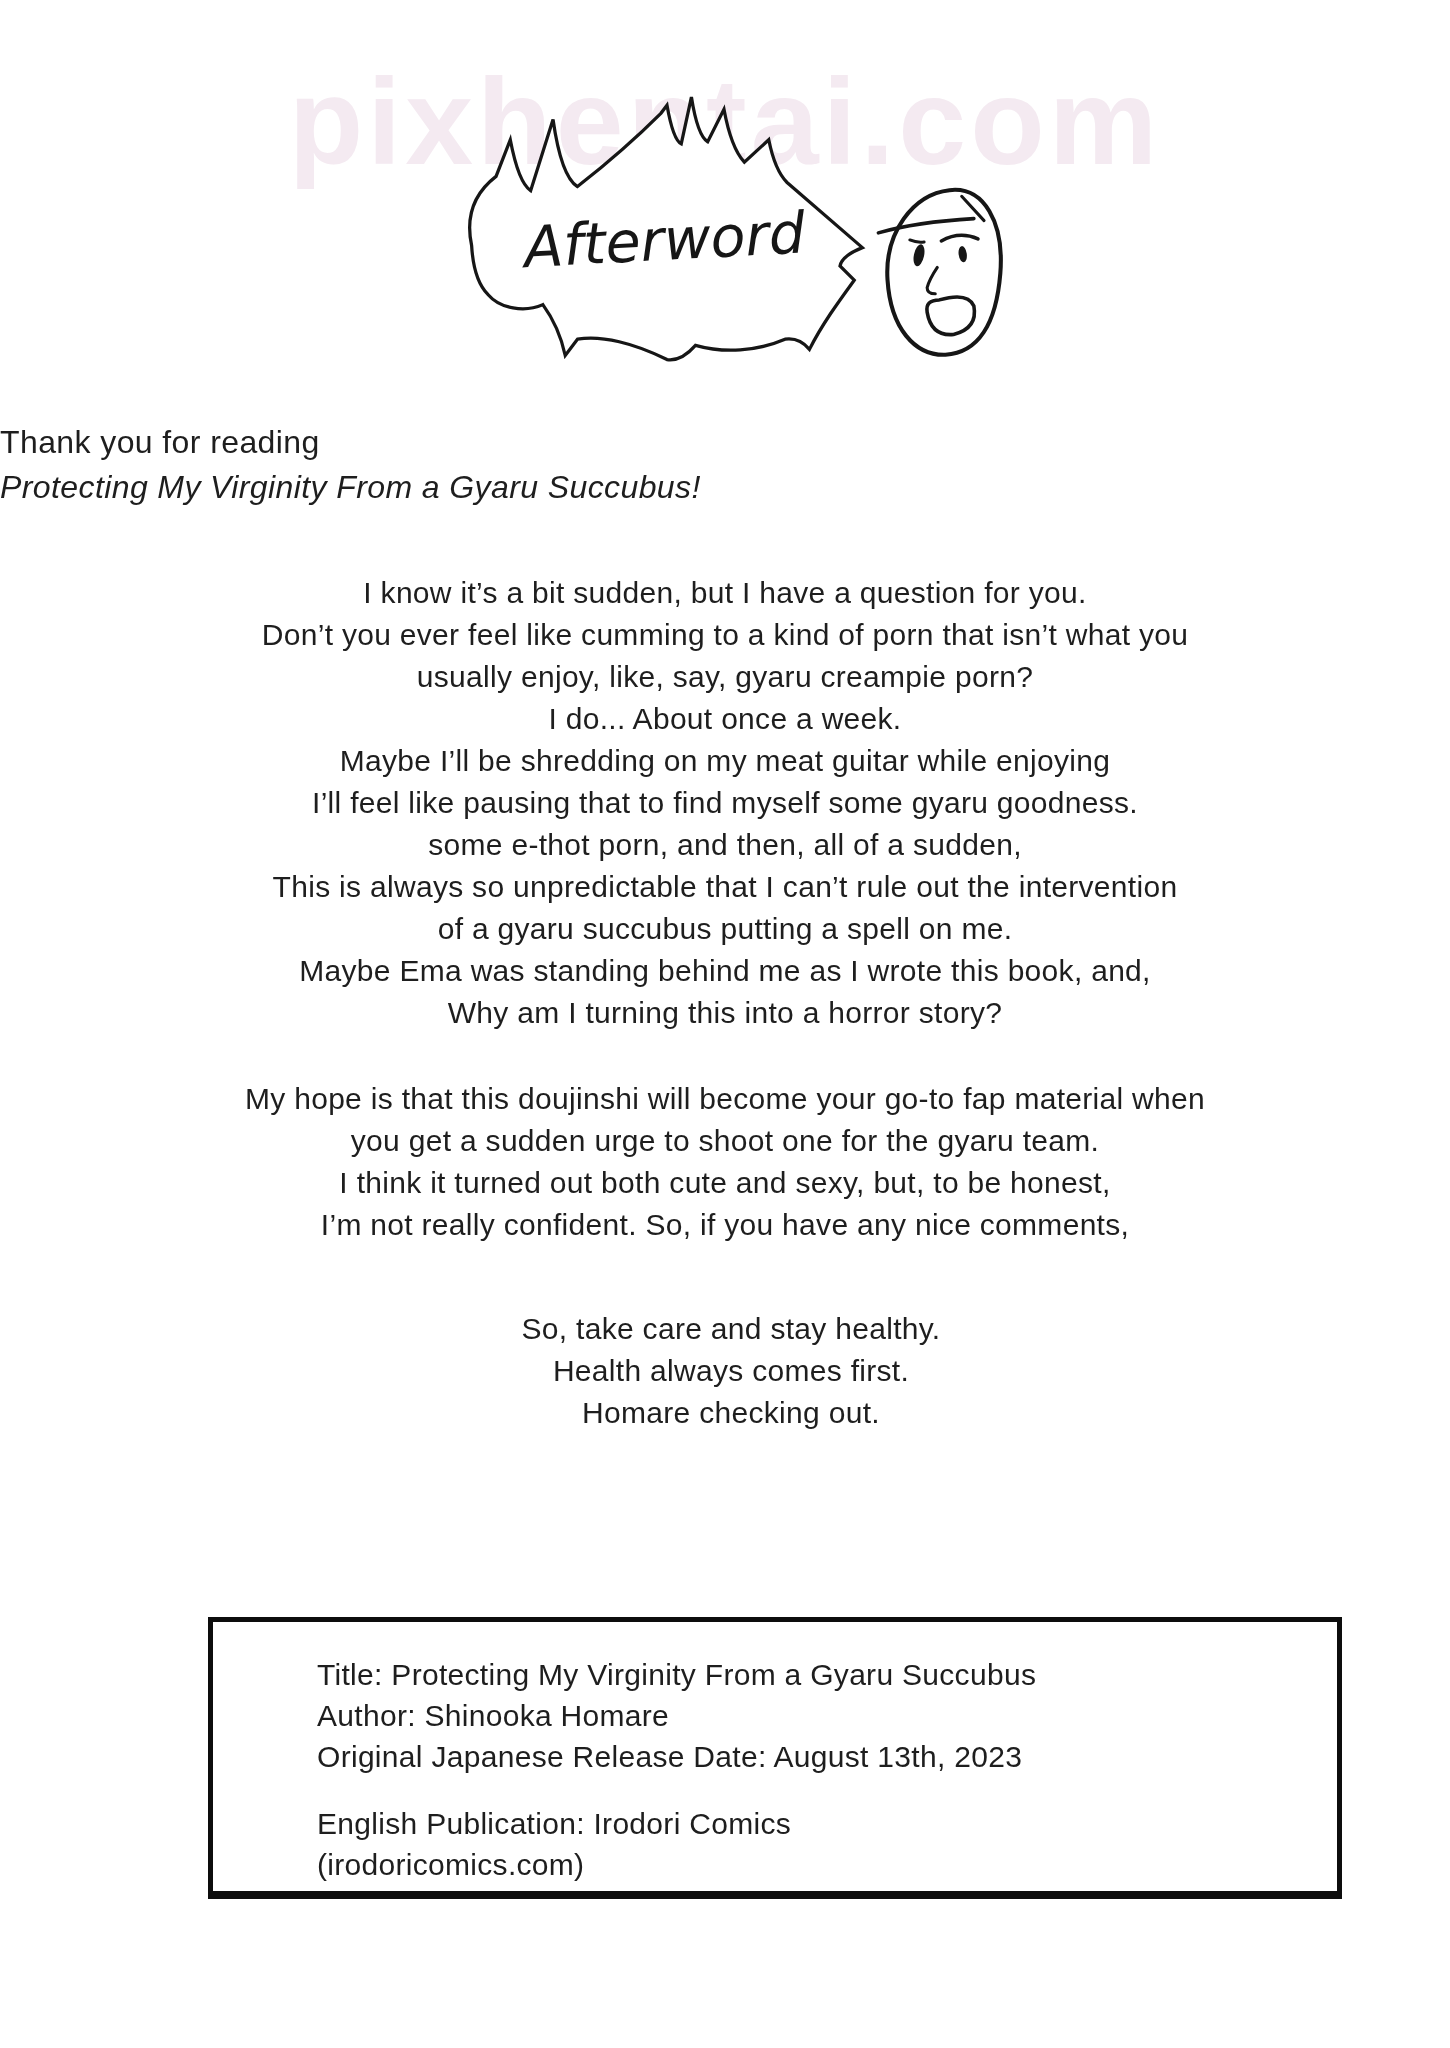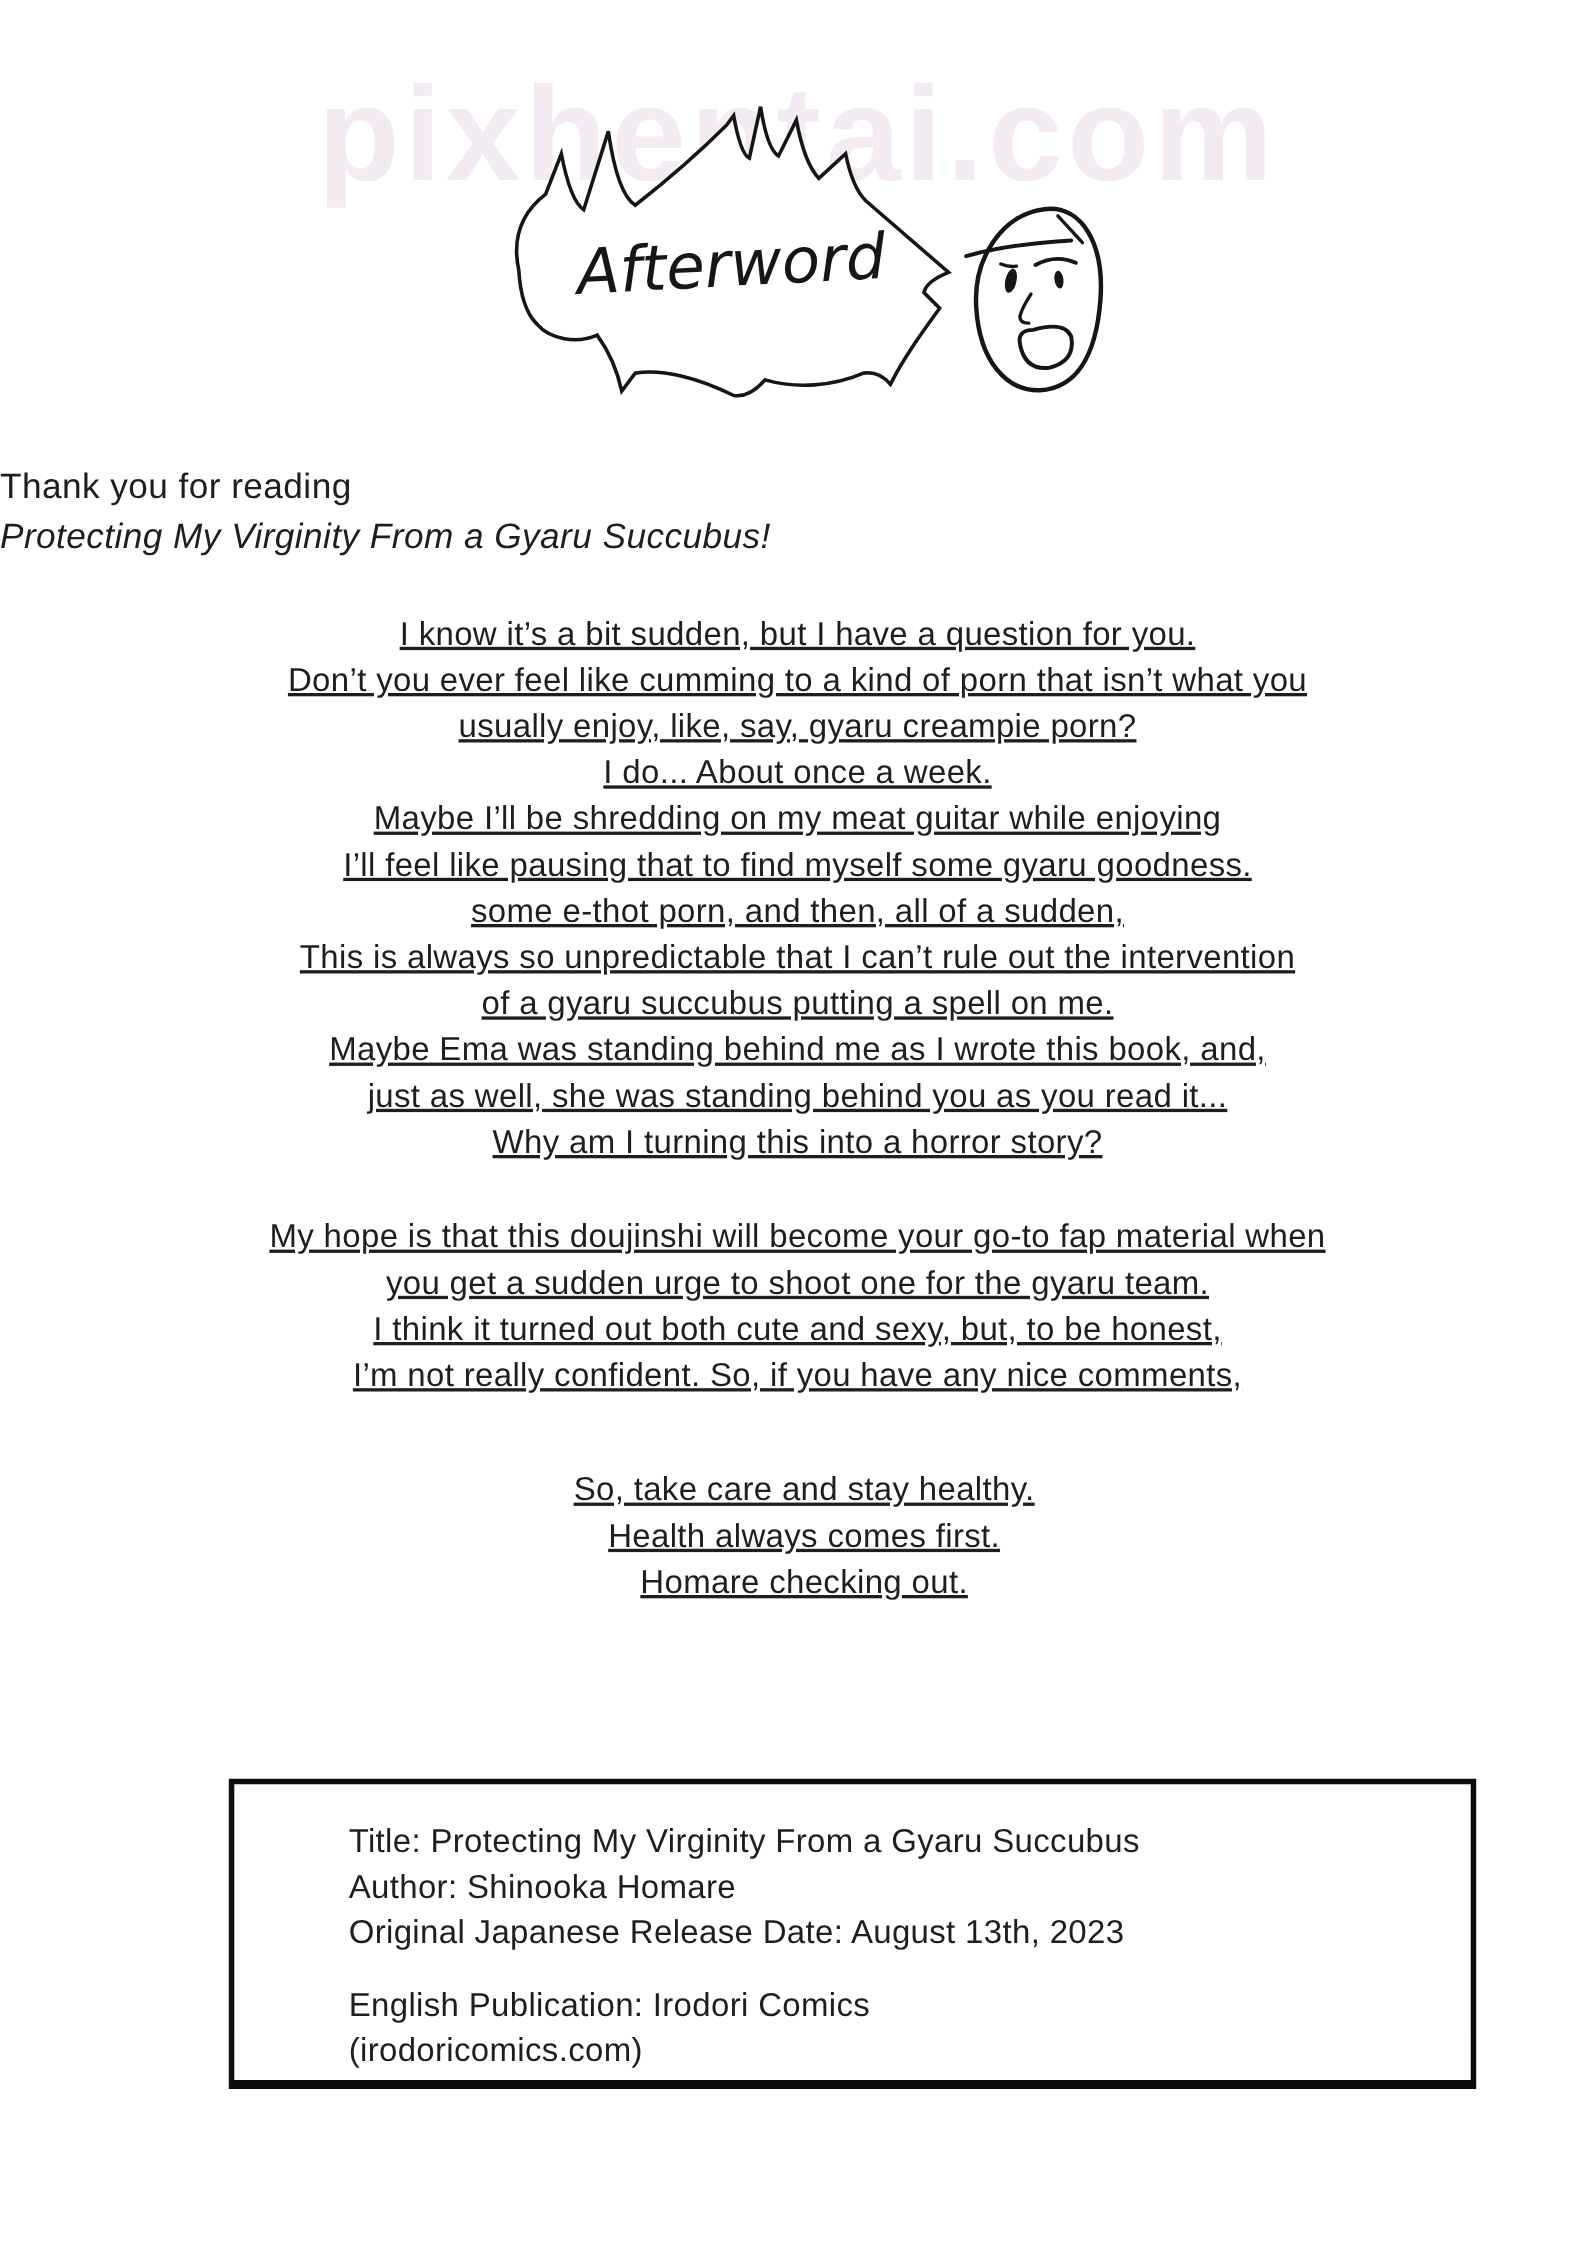--- a/index.html
+++ b/index.html
@@ -47,21 +47,21 @@
 
   .body-block {
     position:absolute;
     top:556px; left:0;
     width:100%;
     text-align:center;
     font-size:30px;
     line-height:42px;
     letter-spacing:0.3px;
   }
-  .para { margin:0;text-decoration:underline; }
+  .para { margin:16px; }
   .para-2 { margin-top:44px; }
   .para-3 { margin-top:62px;padding-left:12px; }
 
   .info-box {
     position:absolute;
     left:208px; top:1617px;
     width:1134px; height:282px;
     box-sizing:border-box;
     border:5px solid #0d0d0d;
     border-bottom-width:8px;
@@ -128,21 +128,20 @@
       <div>I know it’s a bit sudden, but I have a question for you.</div>
       <div>Don’t you ever feel like cumming to a kind of porn that isn’t what you</div>
       <div>usually enjoy, like, say, gyaru creampie porn?</div>
       <div>I do... About once a week.</div>
       <div>Maybe I’ll be shredding on my meat guitar while enjoying</div>
       <div>I’ll feel like pausing that to find myself some gyaru goodness.</div>
       <div>some e-thot porn, and then, all of a sudden,</div>
       <div>This is always so unpredictable that I can’t rule out the intervention</div>
       <div>of a gyaru succubus putting a spell on me.</div>
       <div>Maybe Ema was standing behind me as I wrote this book, and,</div>
-      <div>just as well, she was standing behind you as you read it...</div>
       <div>Why am I turning this into a horror story?</div>
     </div>
     <div class="para para-2">
       <div>My hope is that this doujinshi will become your go-to fap material when</div>
       <div>you get a sudden urge to shoot one for the gyaru team.</div>
       <div>I think it turned out both cute and sexy, but, to be honest,</div>
       <div>I’m not really confident. So, if you have any nice comments,</div>
     </div>
     <div class="para para-3">
       <div>So, take care and stay healthy.</div>

